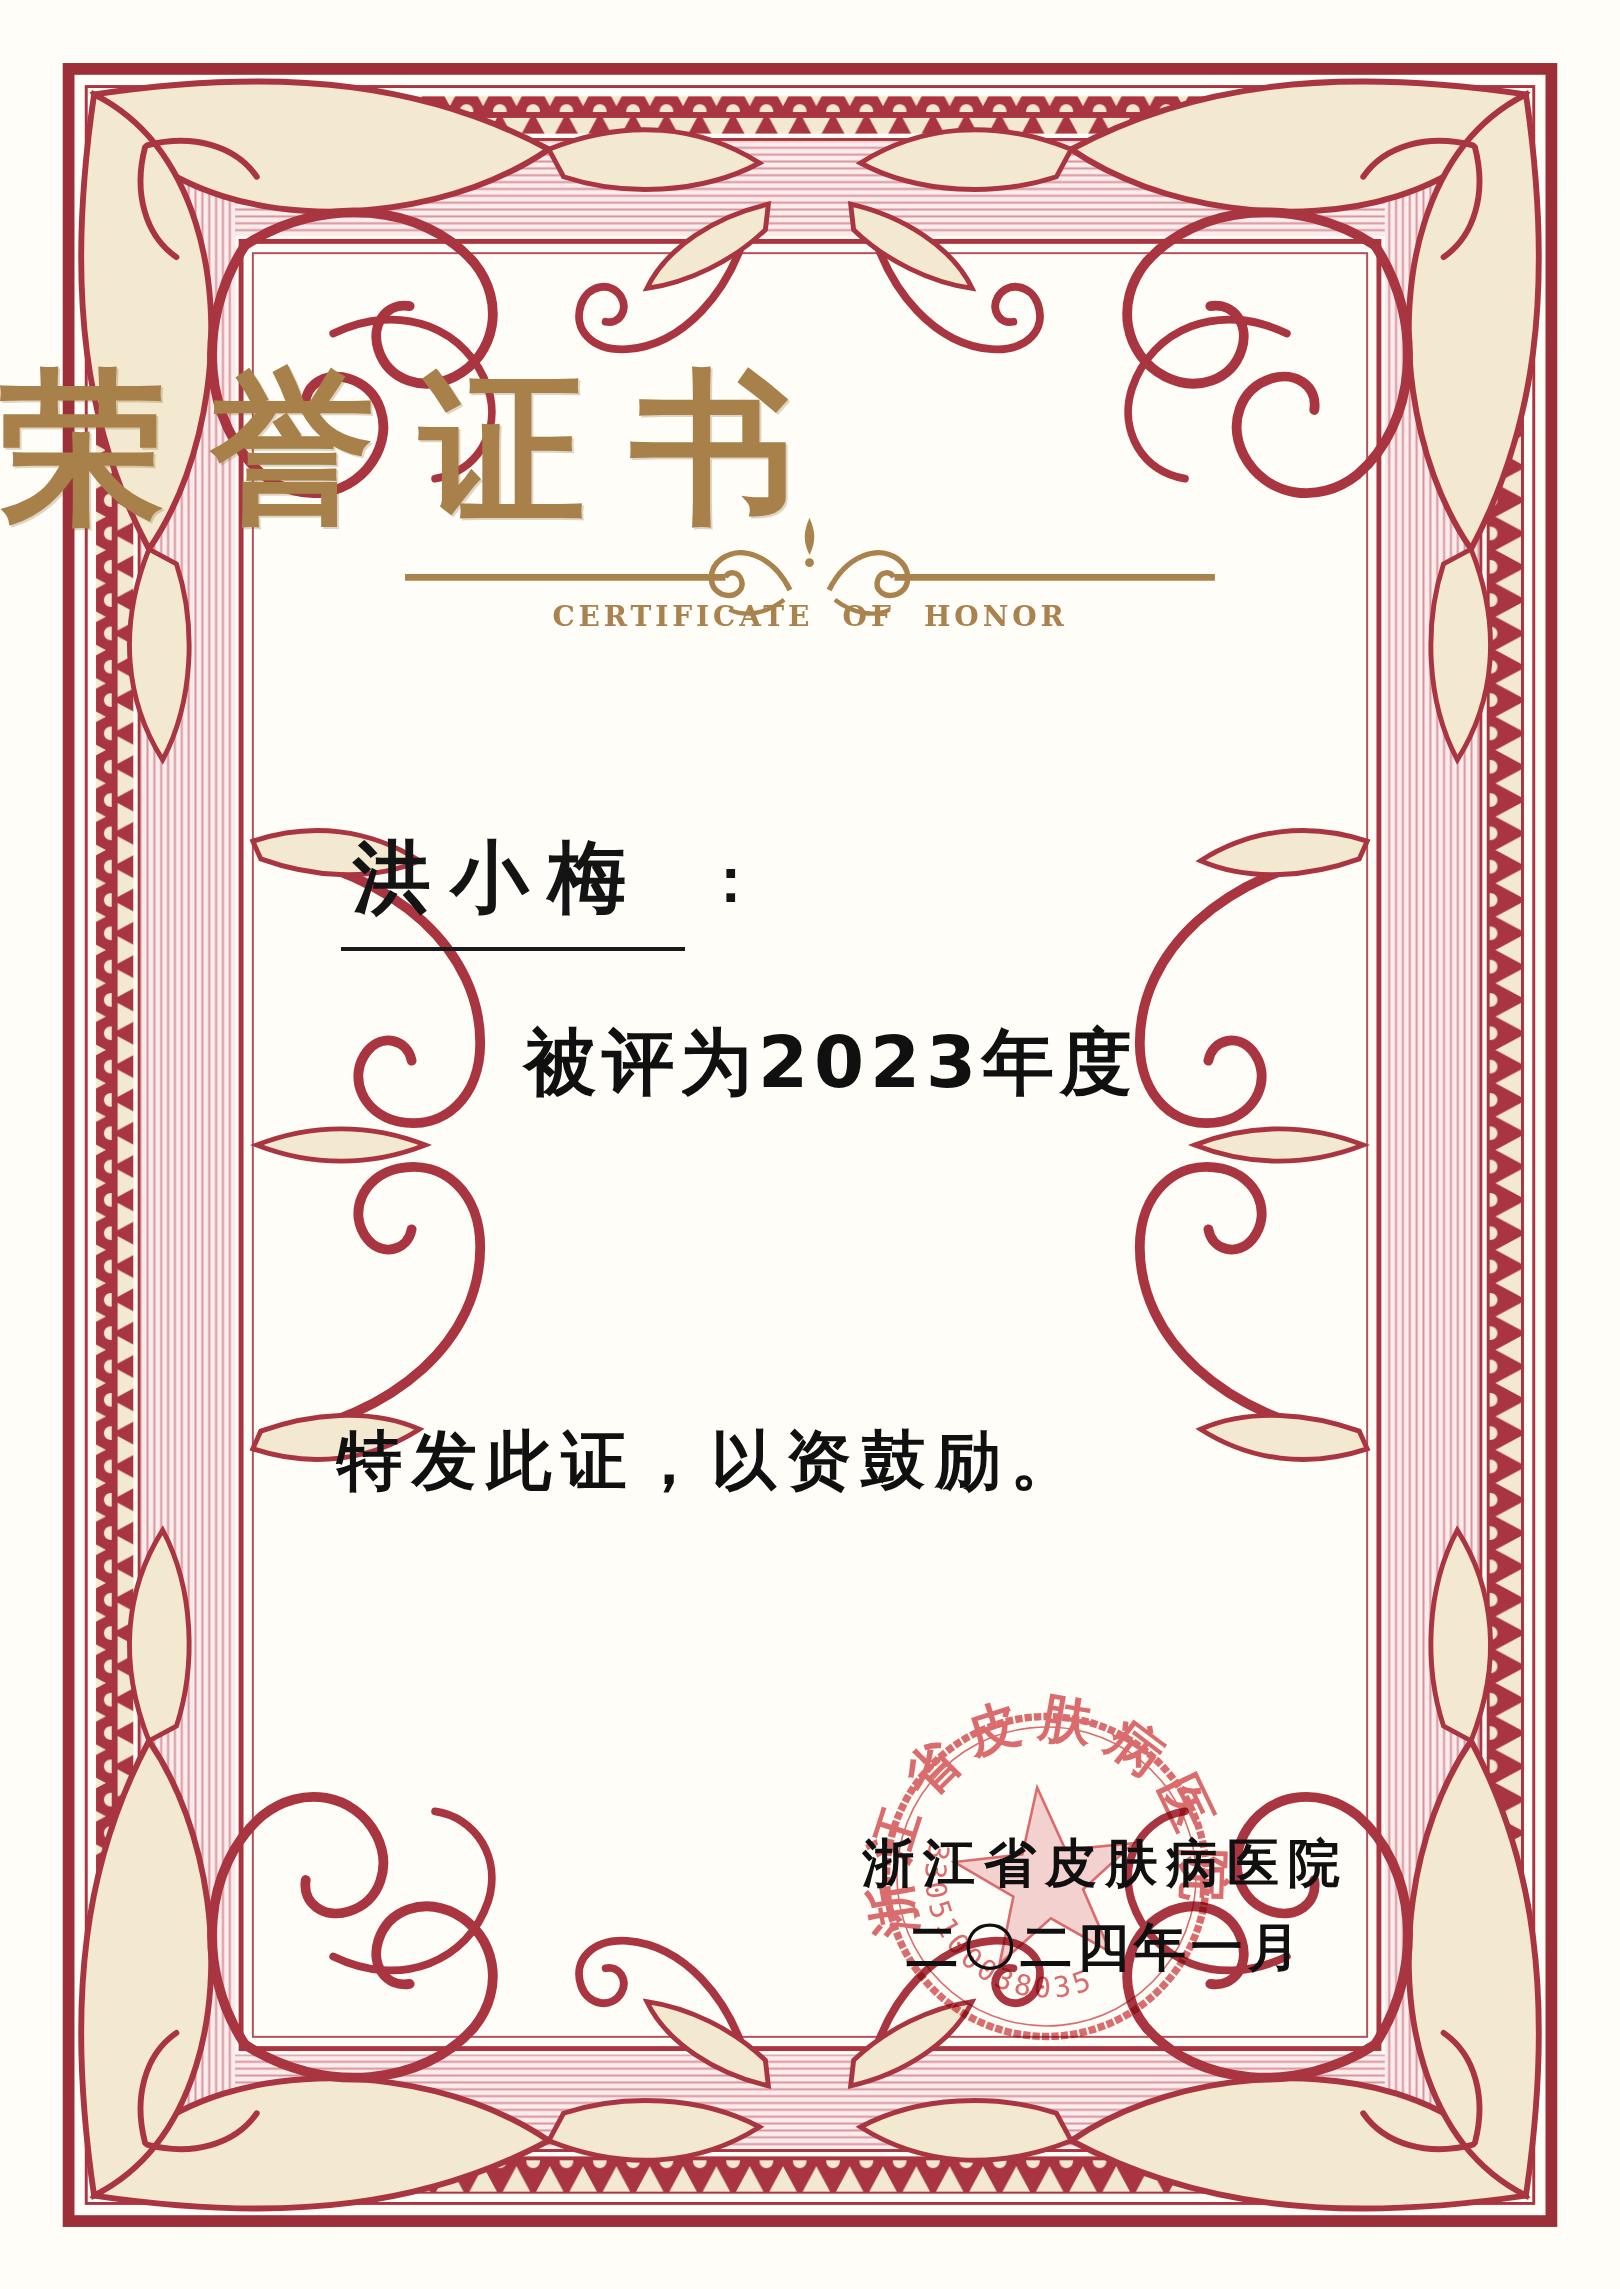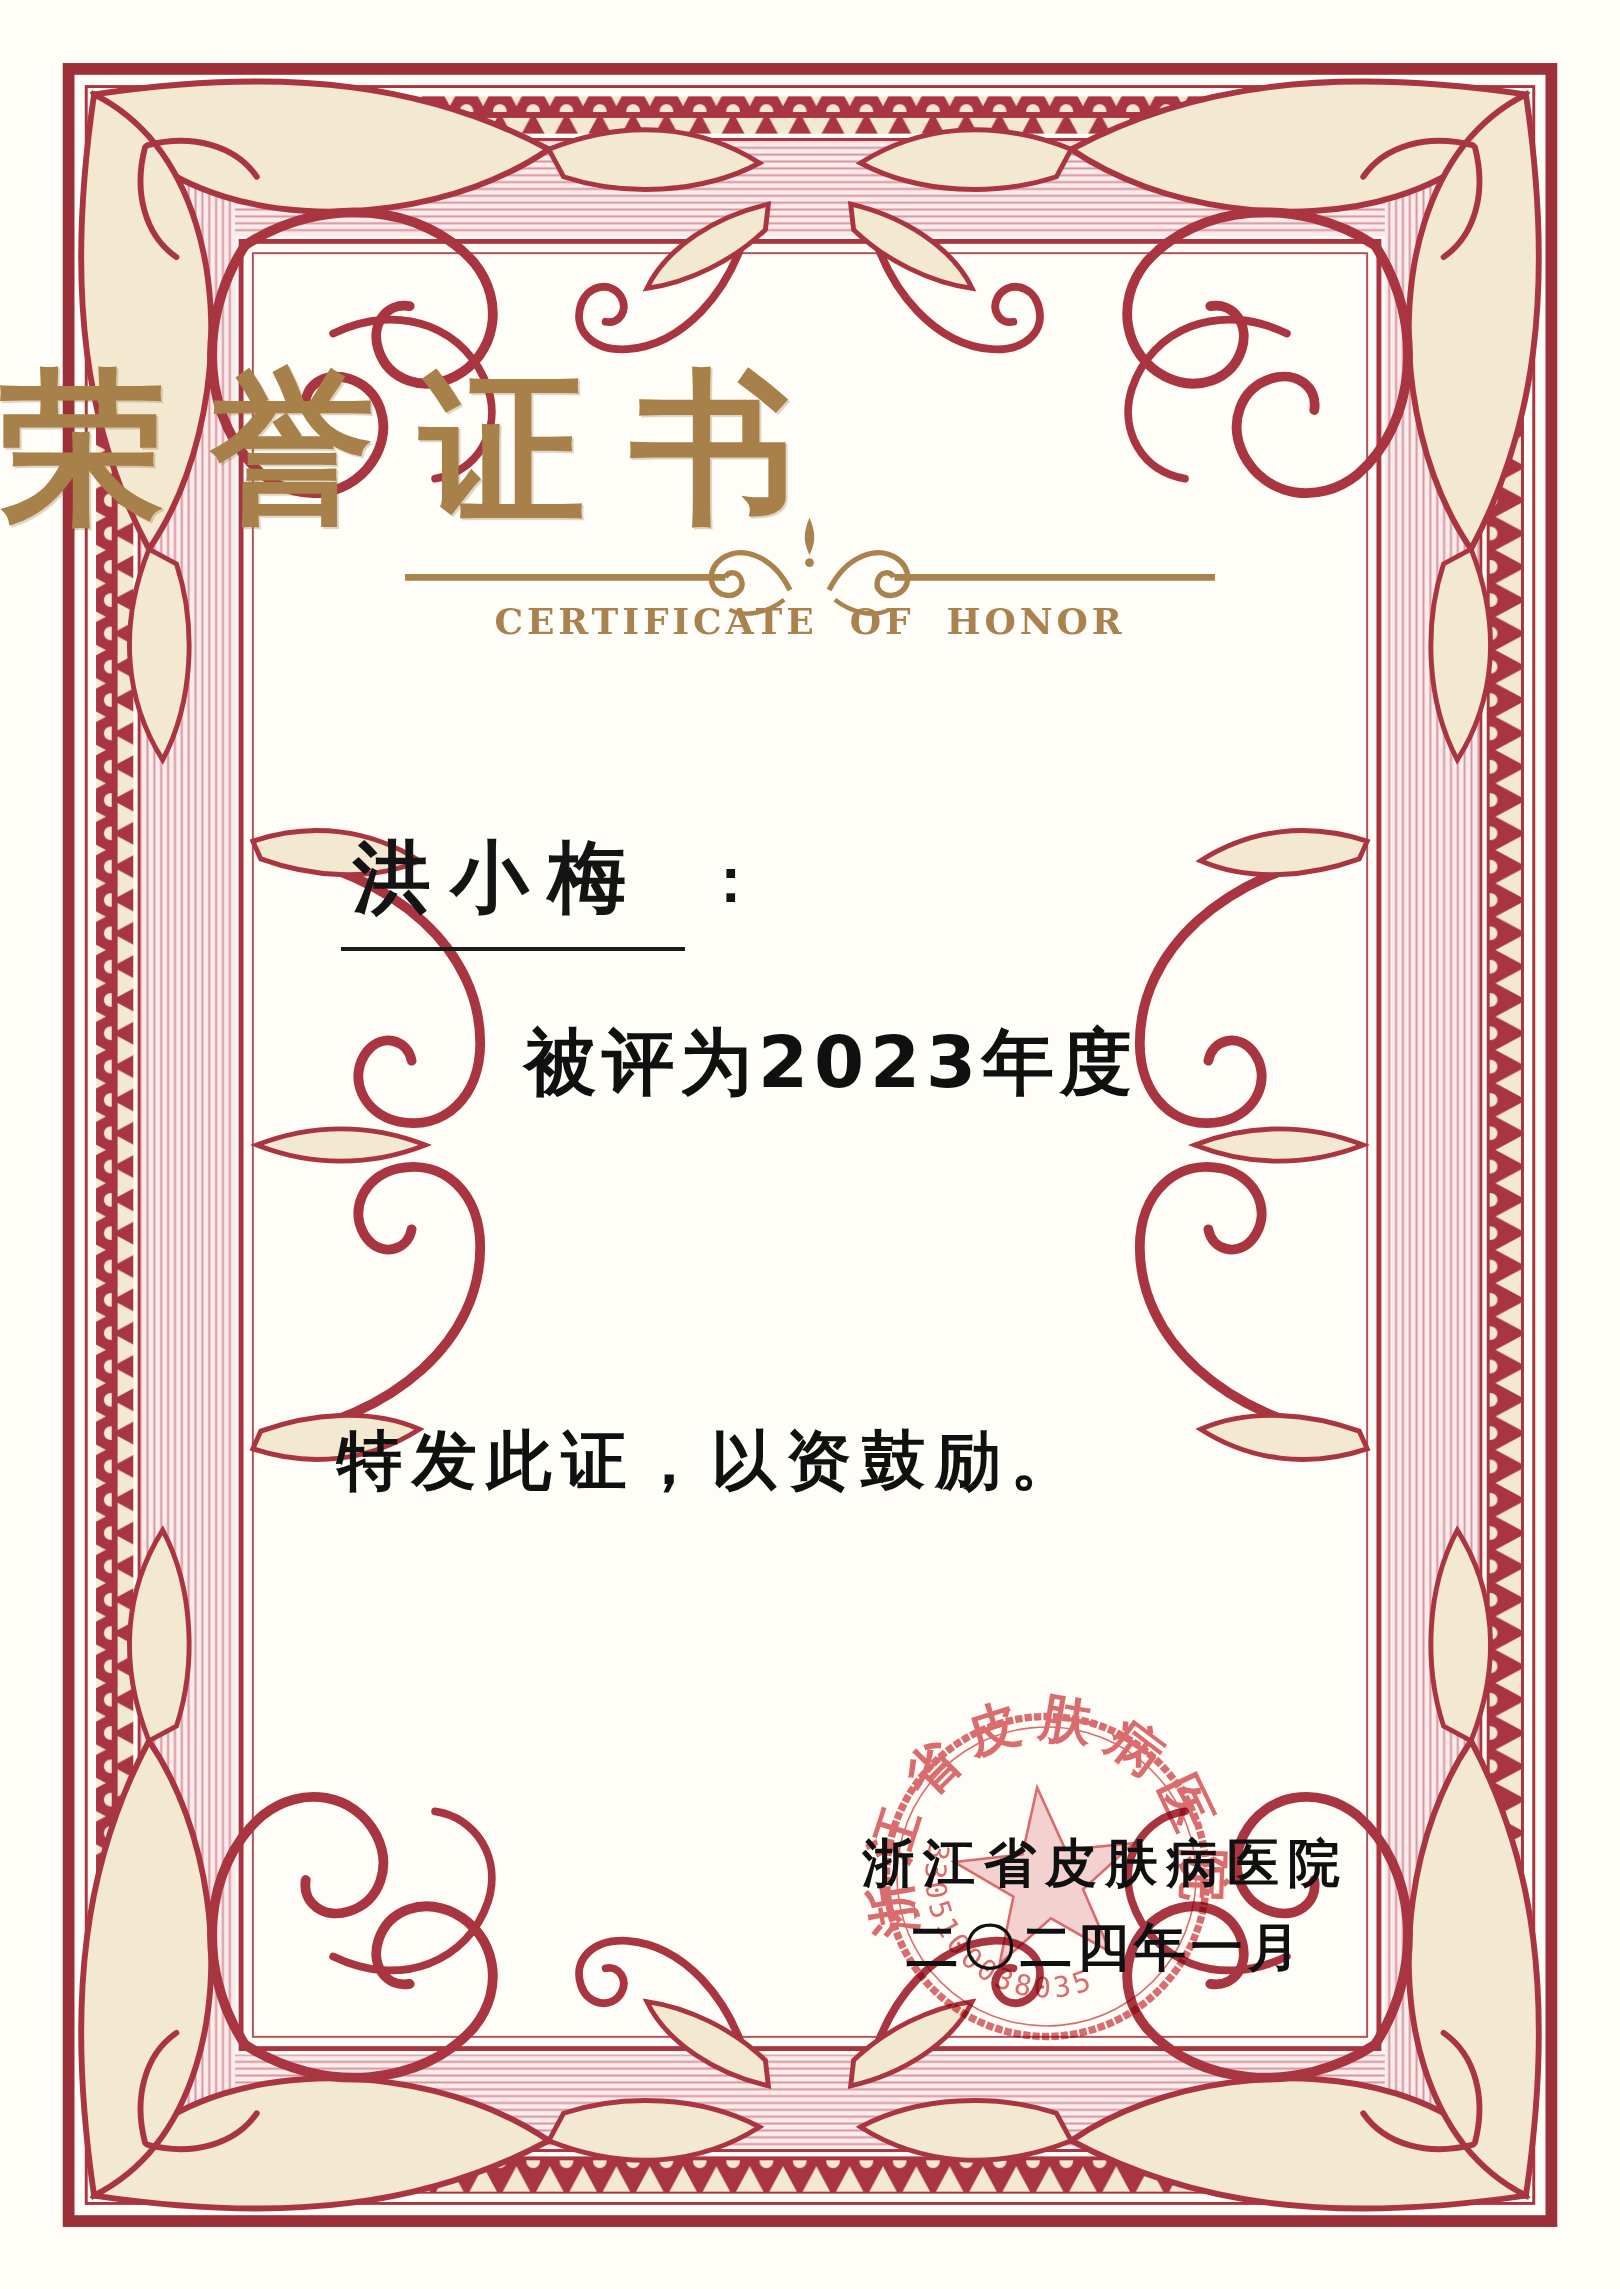--- a/index.html
+++ b/index.html
@@ -10,21 +10,21 @@
   .content{position:absolute;left:0;top:0;width:100%;height:100%;z-index:2;}
 
   .title{position:absolute;top:361px;left:0;right:0;
          font-family:"DejaVu Serif",serif;font-weight:bold;font-size:165px;line-height:1.05;
          color:#a8814a;text-shadow:2px 2px 0 rgba(130,95,40,.25);}
   .title span{letter-spacing:45px;margin-right:-45px;}
 
   .divider-svg{position:absolute;left:0;top:508px;z-index:2;}
 
   .subtitle{position:absolute;top:600px;left:0;right:0;text-align:center;
-            font-family:"DejaVu Serif",serif;font-weight:bold;font-size:36px;
+            font-family:"DejaVu Serif",serif;font-weight:bold;font-size:28px;
             color:#a9824d;letter-spacing:3.9px;word-spacing:15.7px;}
 
   .recipient{position:absolute;left:341px;top:826px;display:flex;align-items:flex-start;color:#141414;}
   .recipient .name{font-size:78px;font-weight:bold;letter-spacing:19.6px;
                    padding:0 39px 15.7px 11.8px;border-bottom:4.9px solid #1a1a1a;}
   .recipient .colon{font-size:61px;font-weight:bold;margin-left:15.7px;margin-top:13.7px;}
 
   .intro-line{position:absolute;top:1015px;left:0;right:0;text-align:center;
               font-size:72px;font-weight:bold;color:#101010;letter-spacing:5.9px;}
   .intro-line span{margin-left:42px;}

